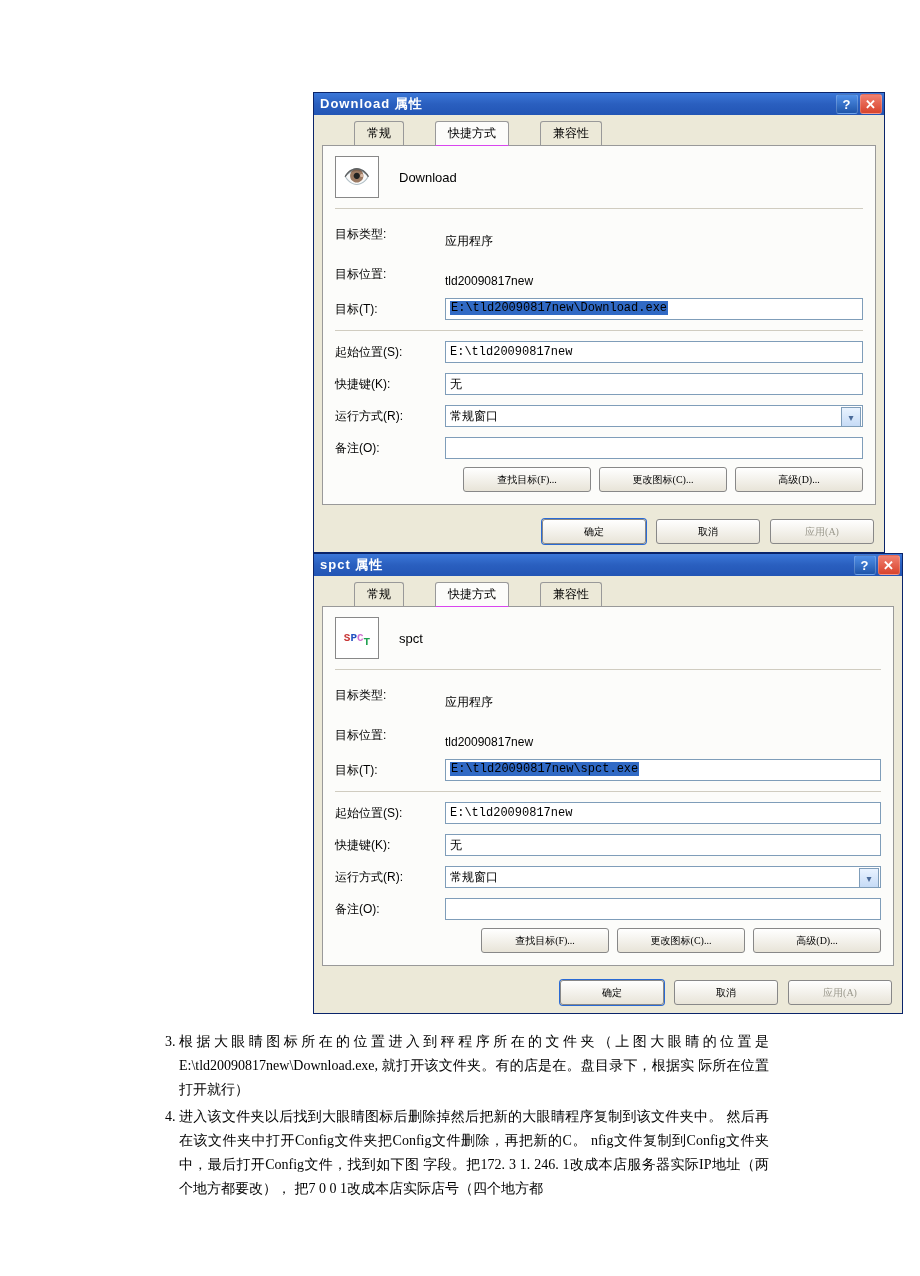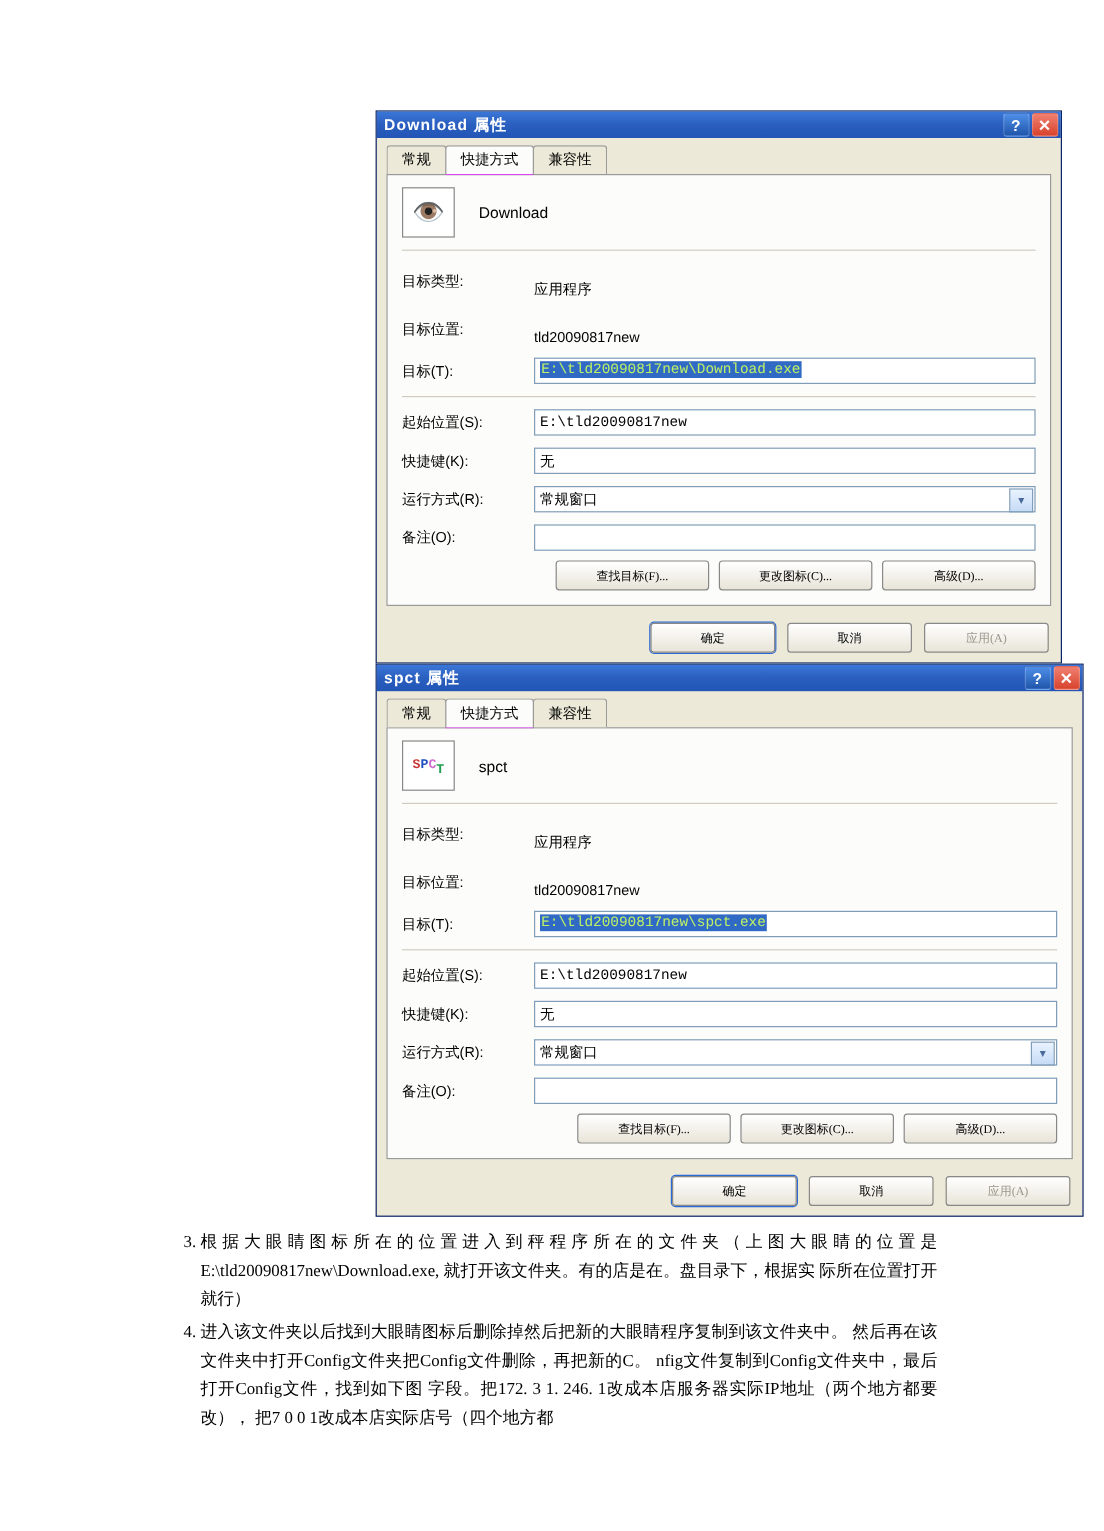--- a/index.html
+++ b/index.html
@@ -54,20 +54,21 @@
   }
   .tab {
     padding: 3px 12px;
     font-size: 12px;
     border: 1px solid #999;
     border-bottom: none;
     background: #ece9d8;
     border-top-left-radius: 3px;
     border-top-right-radius: 3px;
     margin-right: -1px;
+    margin-left: 32px;
   }
   .tab.active {
     background: #fcfcfa;
     position: relative;
     z-index: 2;
     border-bottom: 1px solid #d946ef;
     margin-bottom: -1px;
   }
   .tabpanel {
     margin: 0 8px 8px 8px;
@@ -107,21 +108,21 @@
   .txt {
     width: 100%;
     box-sizing: border-box;
     height: 22px;
     border: 1px solid #7f9db9;
     background: #fff;
     font-family: "SimSun","Courier New",monospace;
     font-size: 12px;
     padding: 2px 4px;
   }
-  .txt.sel { color:#bef264; }
+  .txt.sel { color:#000000; }
   .txt.sel span { background:#316ac5; padding:0 1px; }
   .combo { position:relative; }
   .combo .chev {
     position:absolute; right:2px; top:2px;
     width:18px; height:18px;
     border:1px solid #7f9db9;
     background:linear-gradient(#e9f3ff,#c6dbf6);
     display:flex;align-items:center;justify-content:center;
     font-size:10px;color:#4a6a99;
   }
@@ -148,21 +149,21 @@
   .footer .btn { min-width:86px; }
   .footer .btn.primary { box-shadow: 0 0 0 1px #2a6ad4; }
   .footer .btn.disabled { color:#9a988c; }
 
   .doc-text {
     margin: 10px 135px 0 135px;
     font-family: "SimSun","Times New Roman",serif;
     font-size: 14px;
     line-height: 1.7;
   }
-  .doc-text ol { padding-left: 28px; margin:4px; }
+  .doc-text ol { padding-left: 28px; margin:16px; }
   .doc-text li { margin-bottom: 4px; text-align: justify; }
 </style>
 </head>
 <body>
 
 <div class="page-wrap">
 
 <div class="dialog dialog1">
   <div class="titlebar">
     <span>Download 属性</span>

